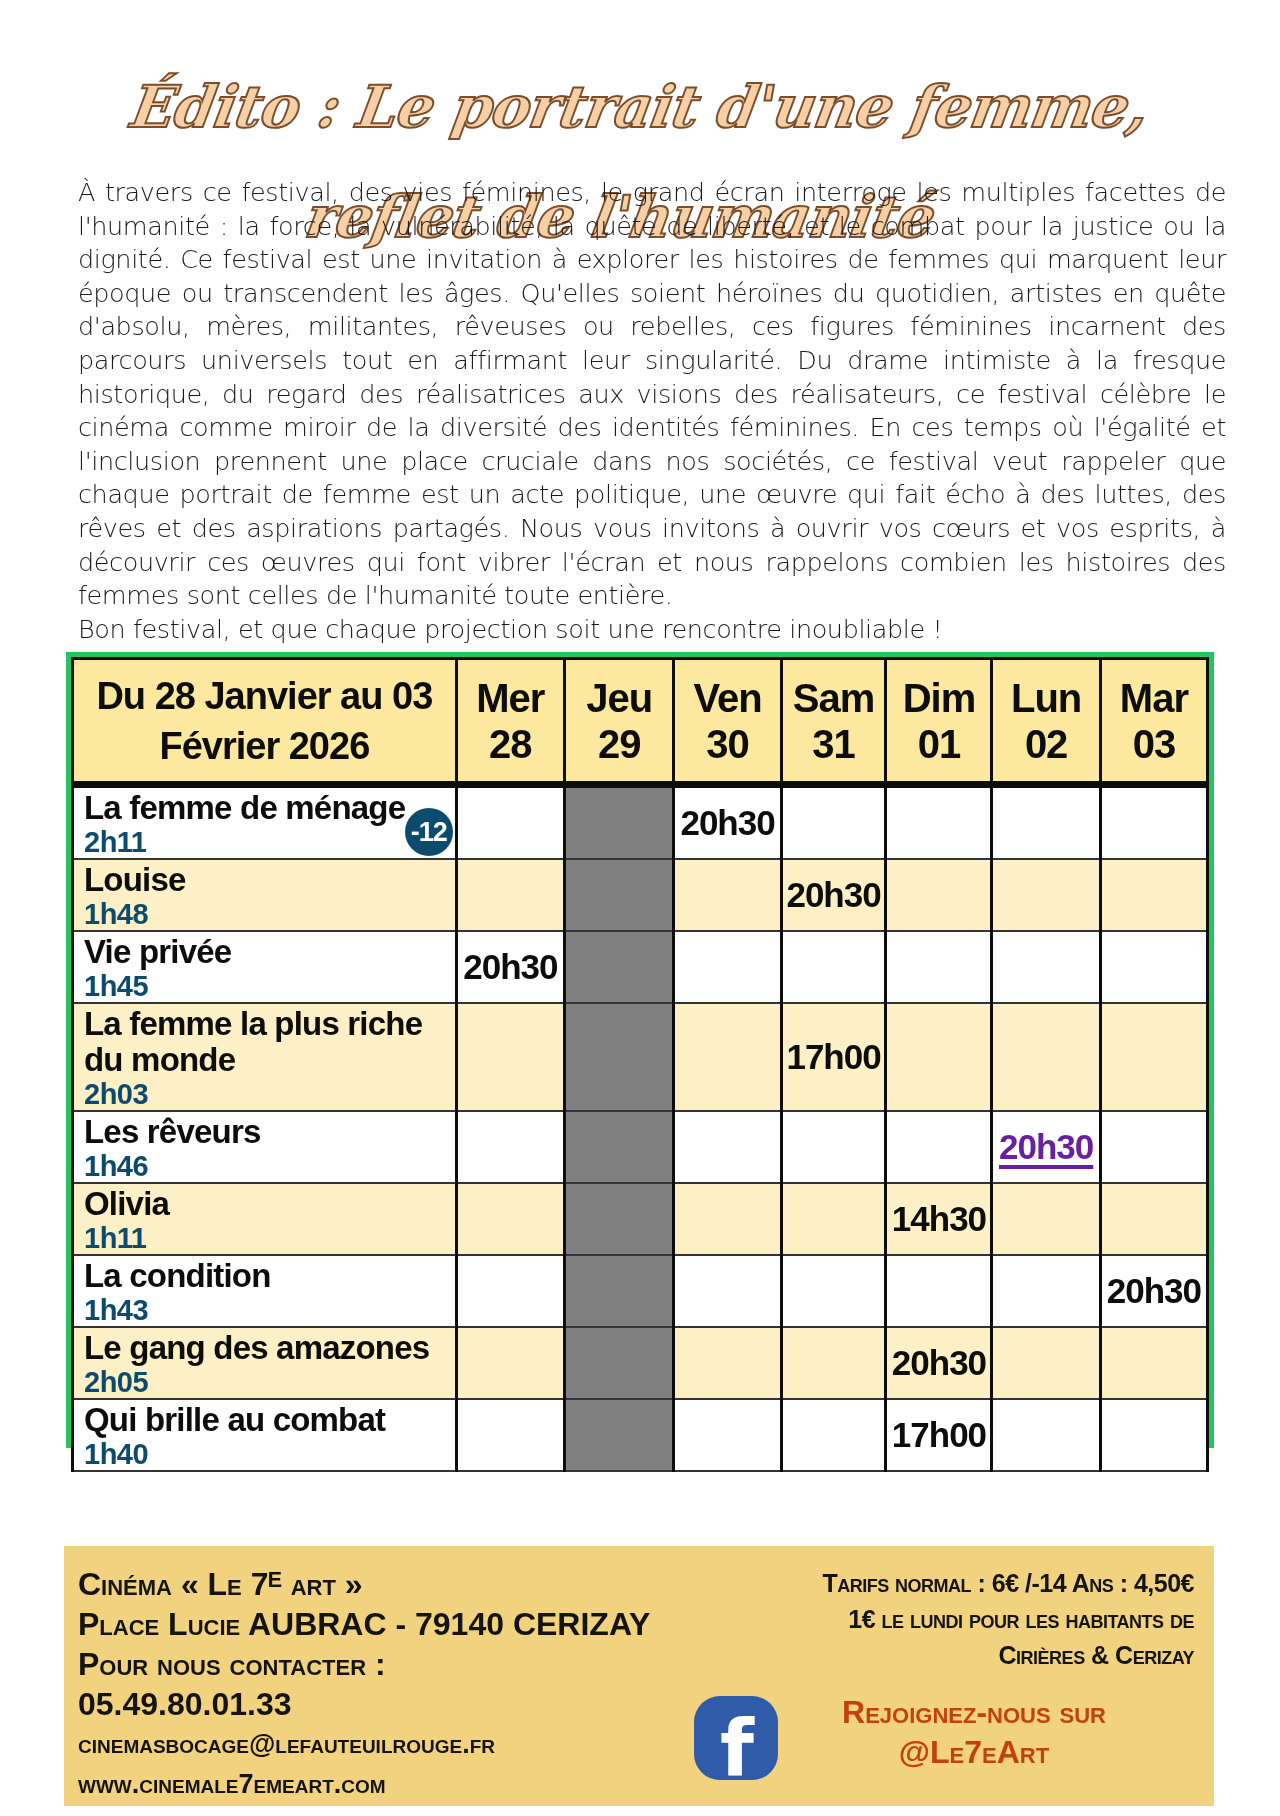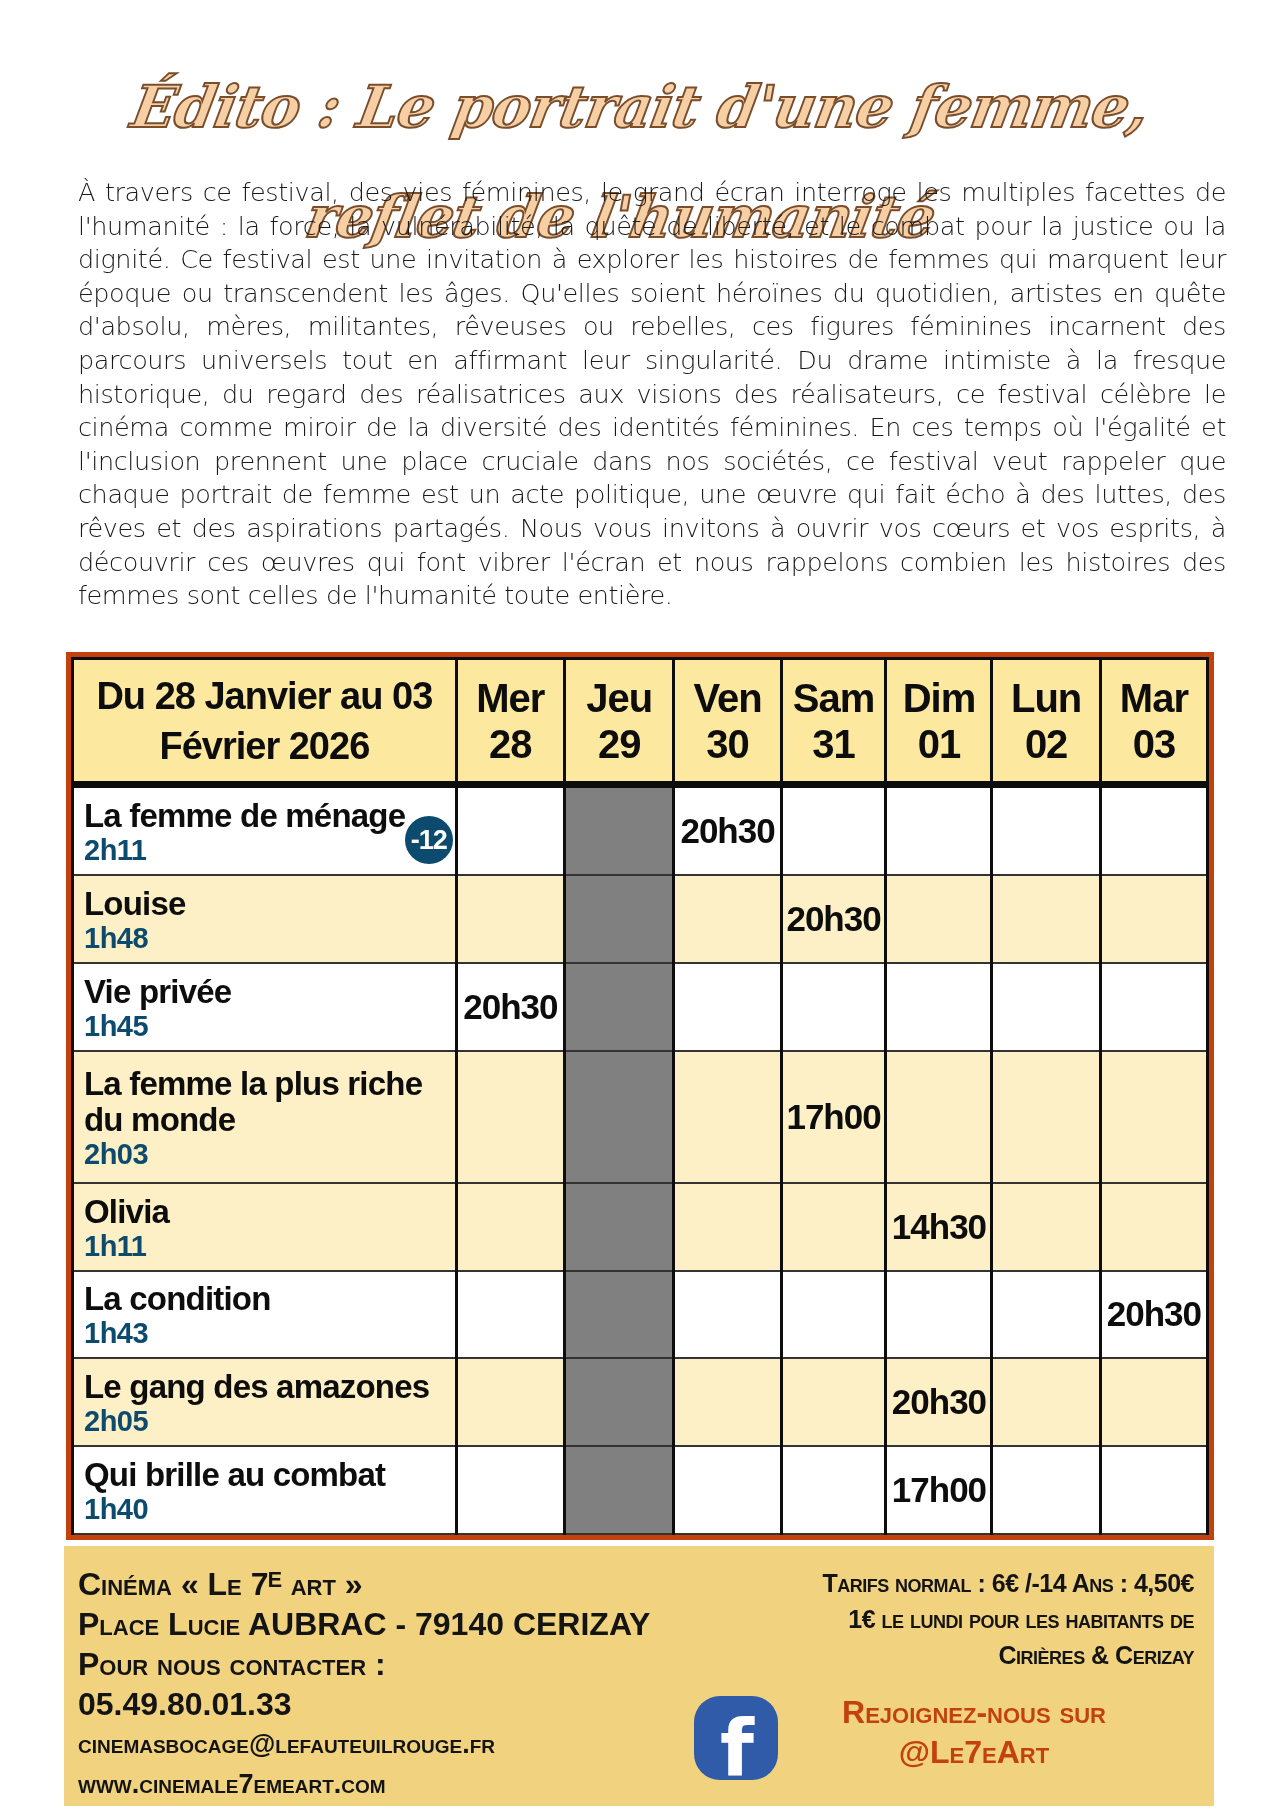--- a/index.html
+++ b/index.html
@@ -19,22 +19,22 @@
   .edito {
     position: absolute; left: 78px; top: 176px; width: 1148px;
     font-family: "DejaVu Sans", sans-serif; font-weight: 300;
     font-size: 25.5px; line-height: 33.6px; color: #1a1a1a;
     letter-spacing: -0.4px;
   }
   .edito p { text-align: justify; text-align-last: left; }
   .edito .closing { text-align: left; }
 
   .schedule {
-    position: absolute; left: 66px; top: 652px; width: 1148px; height: 888px;
-    border: 5px solid #c2410c; background: #fff;
+    position: absolute; left: 66px; top: 652px; width: 1148px; height: 796px;
+    border: 5px solid #22c55e; background: #fff;
   }
   table.grid { border-collapse: collapse; width: 100%; height: 100%; table-layout: fixed; }
   table.grid td, table.grid th { border: 3px solid #0d0d0d; }
   table.grid thead th {
     background: #fde8a0; height: 126px;
     font-family: "Liberation Sans", sans-serif; font-weight: bold;
     font-size: 40px; line-height: 46px; text-align: center; color: #0d0d0d;
     letter-spacing: -1px; transform: none;
     border-bottom: 7px solid #0d0d0d;
   }
@@ -83,20 +83,21 @@
     font-size: 78px; line-height: 78px; color: #fff;
   }
 </style>
 </head>
 <body>
 
 <h1 class="title">Édito : Le portrait d'une femme, reflet de l'humanité</h1>
 
 <div class="edito">
   <p>À travers ce festival, des vies féminines, le grand écran interroge les multiples facettes de l'humanité : la force, la vulnérabilité, la quête de liberté, et le combat pour la justice ou la dignité. Ce festival est une invitation à explorer les histoires de femmes qui marquent leur époque ou transcendent les âges. Qu'elles soient héroïnes du quotidien, artistes en quête d'absolu, mères, militantes, rêveuses ou rebelles, ces figures féminines incarnent des parcours universels tout en affirmant leur singularité. Du drame intimiste à la fresque historique, du regard des réalisatrices aux visions des réalisateurs, ce festival célèbre le cinéma comme miroir de la diversité des identités féminines. En ces temps où l'égalité et l'inclusion prennent une place cruciale dans nos sociétés, ce festival veut rappeler que chaque portrait de femme est un acte politique, une œuvre qui fait écho à des luttes, des rêves et des aspirations partagés. Nous vous invitons à ouvrir vos cœurs et vos esprits, à découvrir ces œuvres qui font vibrer l'écran et nous rappelons combien les histoires des femmes sont celles de l'humanité toute entière.</p>
+  <p class="closing">Bon festival, et que chaque projection soit une rencontre inoubliable !</p>
 </div>
 
 <div class="schedule">
   <table class="grid">
     <colgroup>
       <col style="width:333px">
         <col style="width:94px">
         <col style="width:95px">
         <col style="width:93px">
         <col style="width:91px">
@@ -182,20 +183,37 @@
           <td></td>
           <td class="closed"></td>
           <td></td>
           <td>
             <span class="show">17h00</span>
           </td>
           <td></td>
           <td></td>
           <td></td>
         </tr>
+        <tr class="odd" style="height: 72px;">
+          <td>
+            <div class="film">
+              <span class="film-title">Les rêveurs</span>
+              <span class="film-duration">1h46</span>
+            </div>
+          </td>
+          <td></td>
+          <td class="closed"></td>
+          <td></td>
+          <td></td>
+          <td></td>
+          <td>
+            <span class="show special">20h30</span>
+          </td>
+          <td></td>
+        </tr>
         <tr class="even" style="height: 70px;">
           <td>
             <div class="film">
               <span class="film-title">Olivia</span>
               <span class="film-duration">1h11</span>
             </div>
           </td>
           <td></td>
           <td class="closed"></td>
           <td></td>

